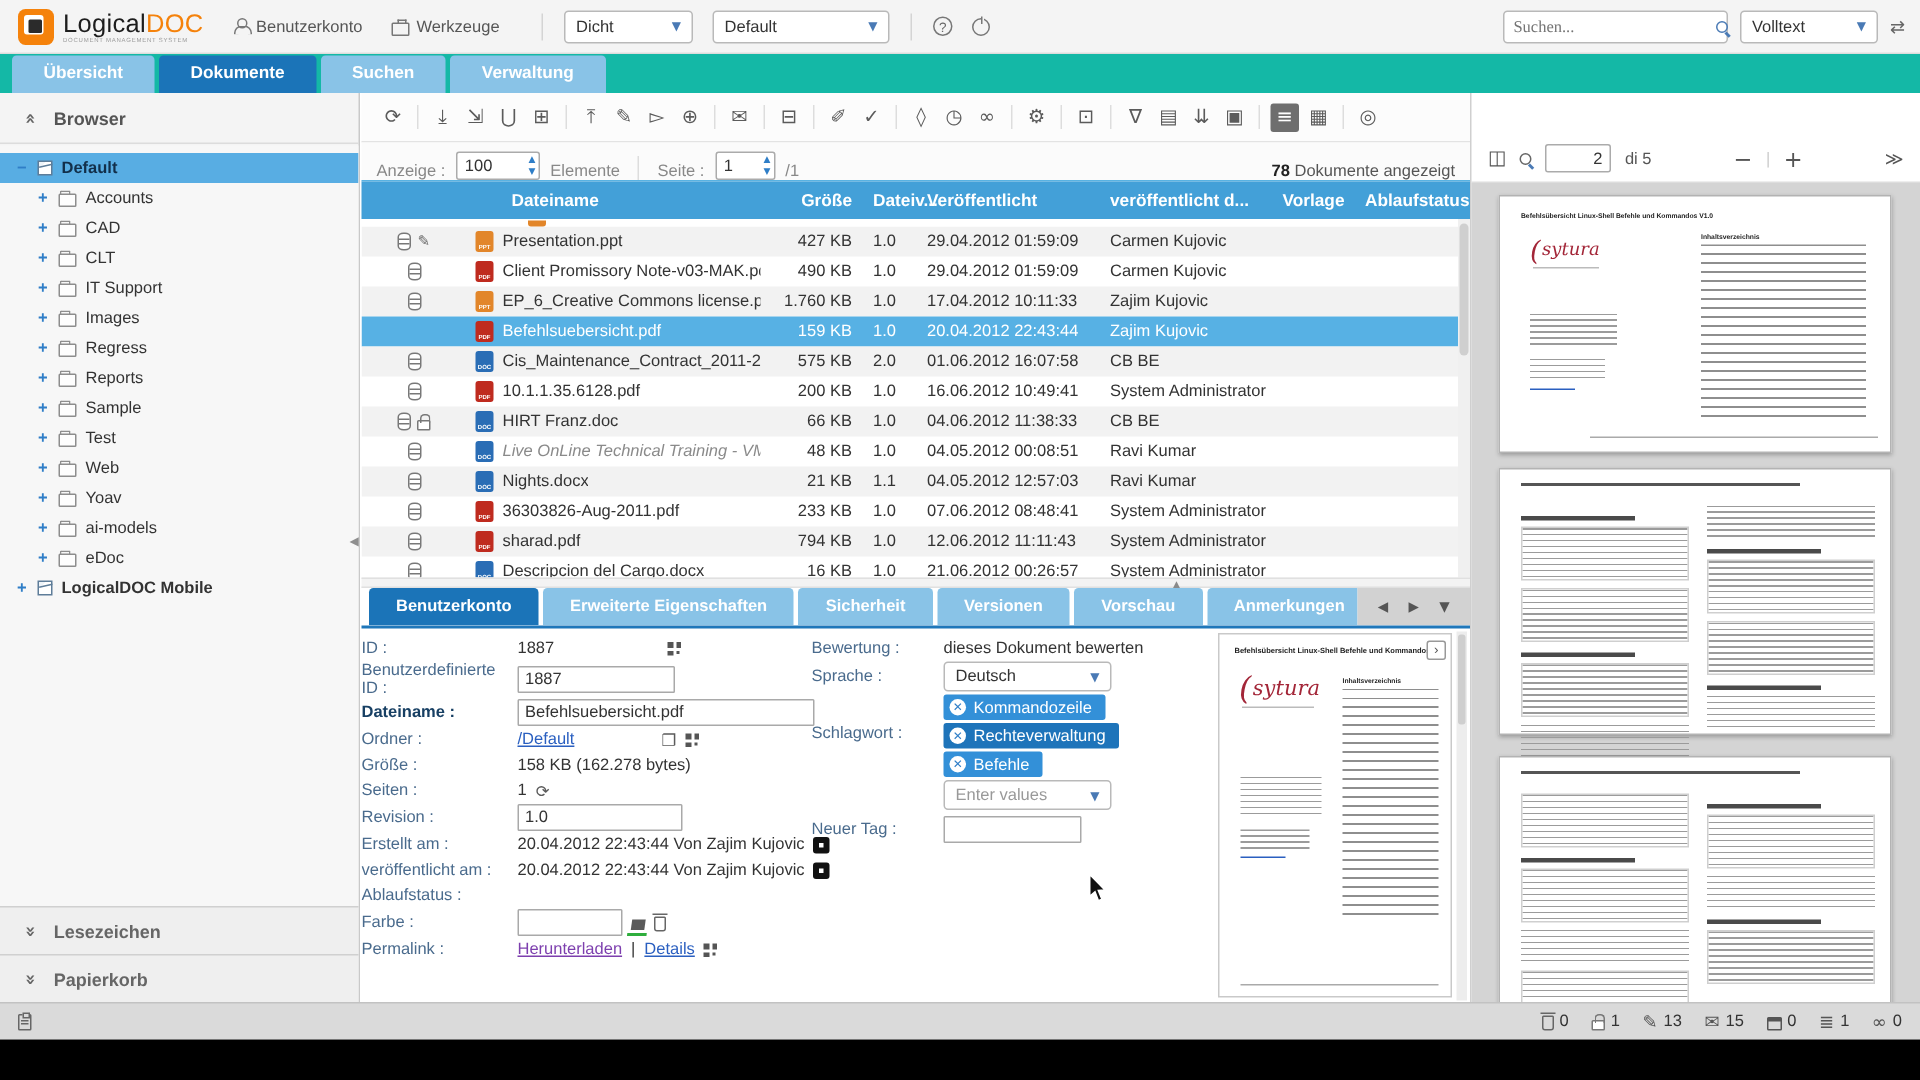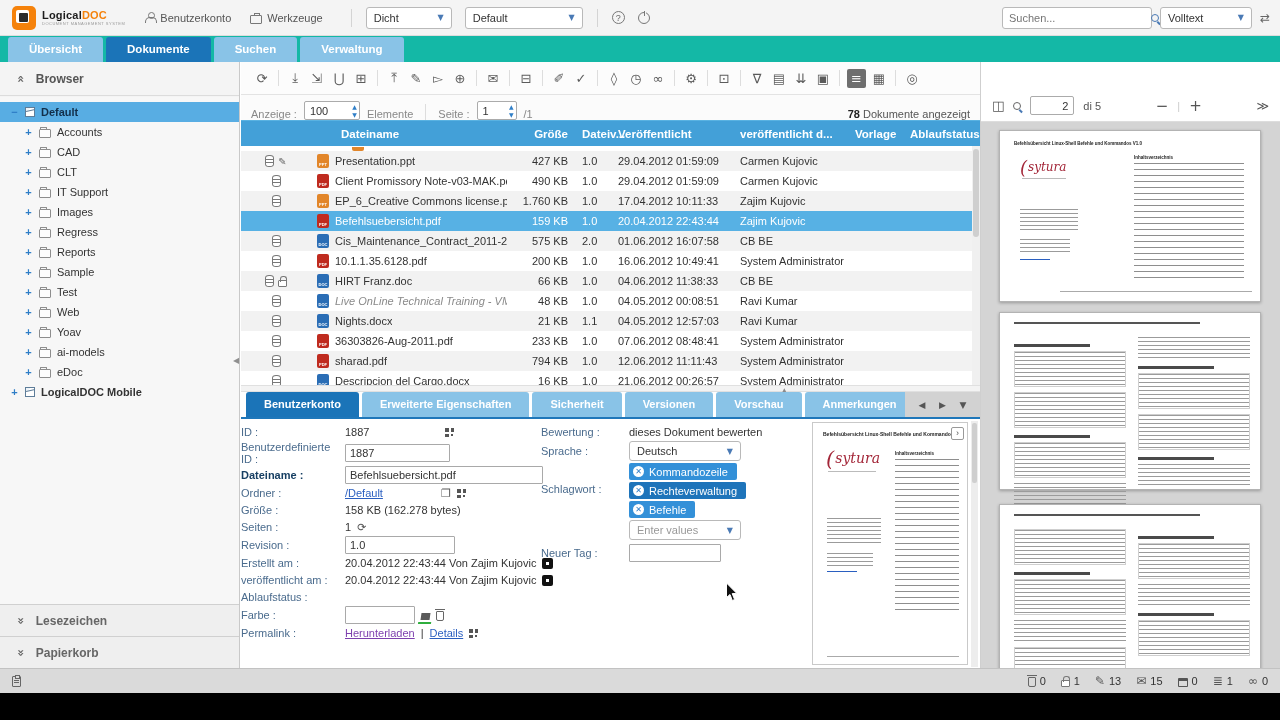--- a/index.html
+++ b/index.html
@@ -8,40 +8,40 @@
 .app{position:relative;width:1280px;height:720px;background:#fff;overflow:hidden;font-size:11px;color:#333}
 .ico{font-family:"DejaVu Sans",sans-serif;font-style:normal}
 
 
 .hdr{position:absolute;left:0;top:0;width:1280px;height:36px;background:#f4f4f4;border-bottom:1px solid #ddd;display:flex;align-items:center}
 .logo{display:flex;align-items:center;margin-left:12px}
 .logo-mark{width:24px;height:24px;background:#f5820b;border-radius:5px;position:relative;margin-right:6px}
 .logo-mark::before{content:"";position:absolute;left:4px;top:4px;width:13px;height:13px;background:#fff;border-radius:2px}
 .logo-mark::after{content:"";position:absolute;left:7px;top:7px;width:9px;height:9px;background:#2b2b2b;border-radius:1px}
 .logo-txt{line-height:1}
-.logo-line1{font-size:11px;font-weight:bold;color:#1d1d1d;letter-spacing:.2px}
+.logo-line1{font-size:17px;font-weight:normal;color:#1d1d1d;letter-spacing:.2px}
 .logo-line1 .accent{color:#f5820b}
 .logo-line2{font-size:4px;color:#9a9a9a;letter-spacing:.5px;margin-top:1px}
 .hmenu{display:flex;align-items:center;margin-left:20px;gap:5px;color:#555}
 .hmenu .itm{display:flex;align-items:center;gap:5px;margin-right:14px;color:#555}
 .css-person{width:10px;height:11px;position:relative;display:inline-block}
 .css-person::before{content:"";position:absolute;left:2.5px;top:0;width:5px;height:5px;border:1px solid #777;border-radius:50%}
 .css-person::after{content:"";position:absolute;left:0;bottom:0;width:10px;height:5px;border:1px solid #777;border-bottom:none;border-radius:5px 5px 0 0}
 .css-case{width:12px;height:9px;border:1px solid #777;border-radius:1px;position:relative;display:inline-block;margin-top:3px}
 .css-case::before{content:"";position:absolute;left:3px;top:-3px;width:4px;height:2px;border:1px solid #777;border-bottom:none}
 .hsep{width:1px;height:18px;background:#d4d4d4;margin:0 9px}
 .selbox{height:22px;background:#fff;border:1px solid #b9b9b9;border-radius:3px;display:flex;align-items:center;padding:0 7px;color:#333;position:relative}
 .selbox .arr{margin-left:auto;color:#4a7ab5;font-size:8px;padding-left:8px}
 .w-dicht{width:86px}.w-skin{width:118px}.w-mode{width:92px}
 .css-help{width:13px;height:13px;border:1px solid #777;border-radius:50%;color:#666;font-size:9px;line-height:12px;text-align:center;display:inline-block}
 .css-power{width:12px;height:12px;border:1px solid #777;border-radius:50%;position:relative;display:inline-block}
 .css-power::before{content:"";position:absolute;left:5px;top:-2px;width:1px;height:5px;background:#f4f4f4;border-left:1px solid #777}
 .hright{margin-left:auto;display:flex;align-items:center;margin-right:10px;gap:8px}
 .srch{width:150px;height:22px;border:1px solid #b9b9b9;border-radius:3px;background:#fff;display:flex;align-items:center;padding:0 6px}
-.srch input{border:none;outline:none;flex:1;font-size:11px;color:#555;font-family:Liberation Sans, sans-serif;background:transparent}
+.srch input{border:none;outline:none;flex:1;font-size:11px;color:#555;font-family:Liberation Serif, serif;background:transparent}
 .css-mag{width:8px;height:8px;border:1.5px solid #4a7ab5;border-radius:50%;position:relative;display:inline-block;flex:none}
 .css-mag::before{content:"";position:absolute;left:6px;top:6px;width:4px;height:1.5px;background:#4a7ab5;transform:rotate(45deg);transform-origin:0 0}
 
 
 .tabbar{position:absolute;left:0;top:36px;width:1280px;height:26px;background:#14b8a6;display:flex;align-items:flex-end;padding-left:8px;gap:3px}
 .mtab{height:25px;line-height:25px;padding:0 21px;background:#89c3e7;color:#fff;font-weight:bold;font-size:11.5px;border-radius:3px 3px 0 0;white-space:nowrap}
 .mtab.active{background:#1b74b8}
 
 
 .sidebar{position:absolute;left:0;top:62px;width:240px;height:606px;background:#f4f4f4;border-right:1px solid #c9c9c9}

